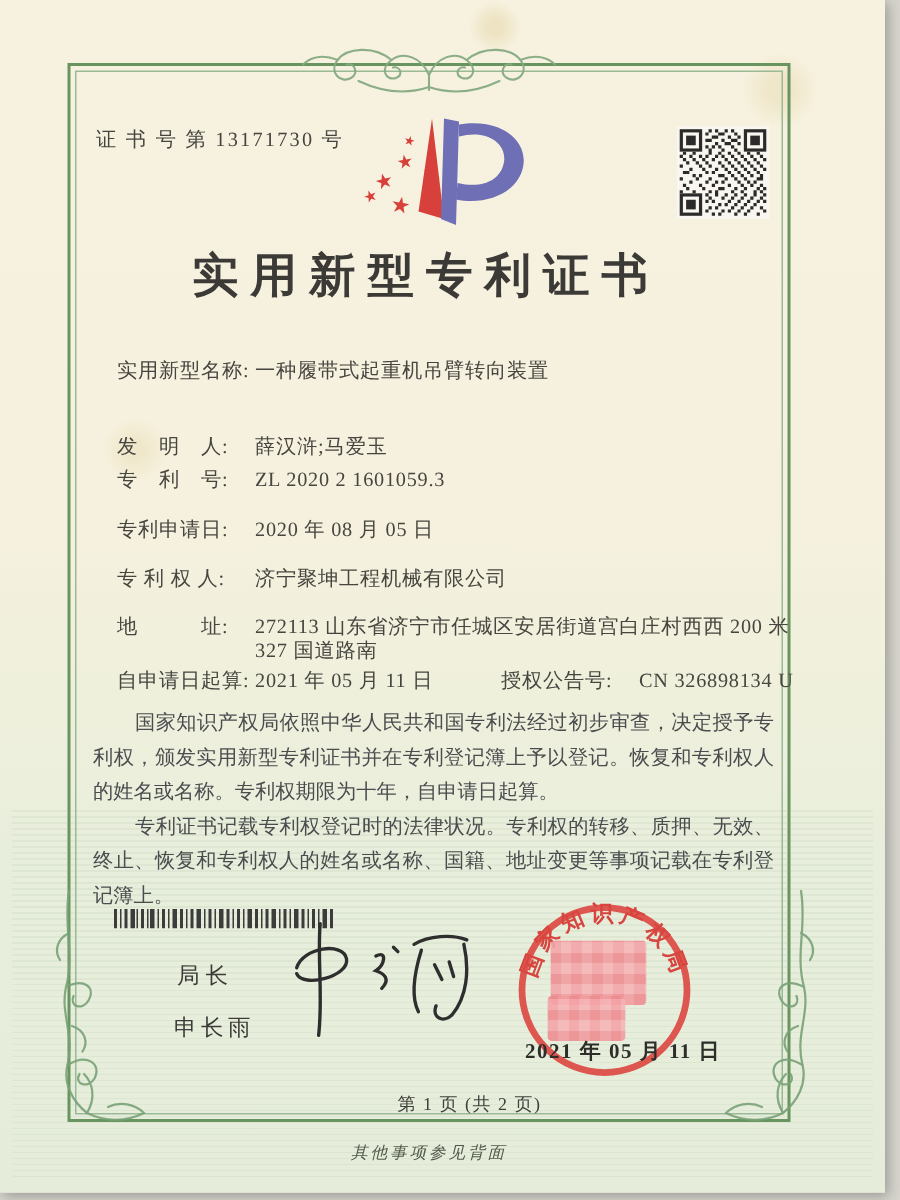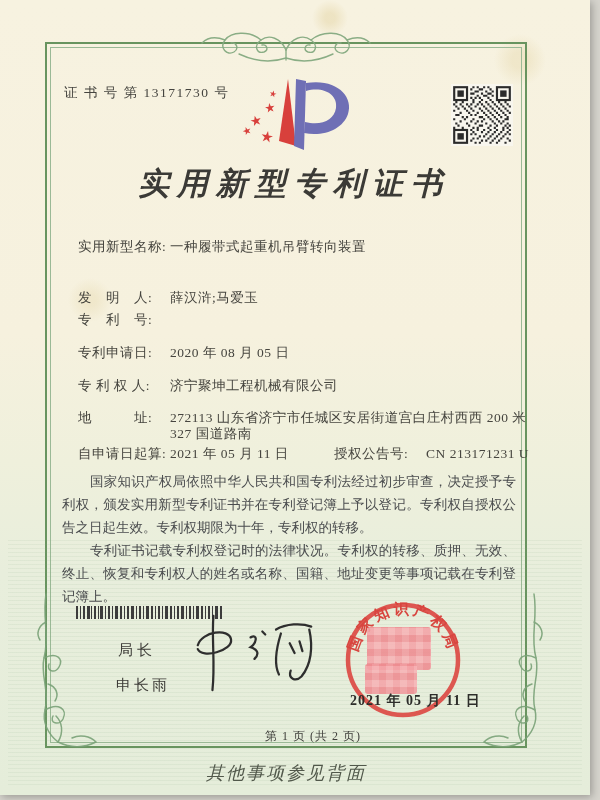--- a/index.html
+++ b/index.html
@@ -34,23 +34,23 @@
   .flourish{position:absolute;top:592px;}
   .fl-left{left:28px;}
   .fl-right{left:474px;transform:scaleX(-1);}
   .cert-no{
     position:absolute;left:64px;top:84px;
     font-size:13.5px;color:#45443f;letter-spacing:1.5px;
   }
   .logo{position:absolute;left:232px;top:74px;}
   .qr{position:absolute;left:451px;top:84px;}
   .title{
-    position:absolute;left:53px;top:163px;width:482px;margin:0;
+    position:absolute;left:43px;top:163px;width:482px;margin:0;
     text-align:center;font-size:31px;font-weight:600;
-    color:#3b3a36;letter-spacing:8px;font-style:italic;
+    color:#3b3a36;letter-spacing:8px;
   }
   .field-row{
     position:absolute;left:78px;display:flex;
     font-size:13.5px;color:#46453f;line-height:16px;
   }
   .f-label{flex:none;width:92px;letter-spacing:.5px;}
   .f-value{max-width:362px;letter-spacing:.5px;}
   .fr1{top:239px}.fr2{top:290px}.fr3{top:312px}.fr4{top:345px}
   .fr5{top:378px}.fr6{top:410px}
   .grant-row{top:446px;}
@@ -78,21 +78,21 @@
   .seal-date{
     position:absolute;left:350px;top:692px;z-index:5;
     font-size:14px;font-weight:600;color:#2d2d2a;letter-spacing:1px;
   }
   .page-indicator{
     position:absolute;left:45px;top:728px;width:536px;text-align:center;
     font-size:12px;color:#3f3f3b;letter-spacing:1px;
   }
   .footer-note{
     position:absolute;left:45px;top:761px;width:482px;text-align:center;
-    font-size:18px;color:#51584b;letter-spacing:2px;font-style:italic;
+    font-size:11px;color:#51584b;letter-spacing:2px;font-style:italic;
   }
 </style>
 </head>
 <body>
 
 <div class="paper">
 
   <div class="frame"></div>
   <div class="texture"></div>
 
@@ -174,42 +174,43 @@
   <div class="field-row fr1">
     <span class="f-label">实用新型名称:</span>
     <span class="f-value">一种履带式起重机吊臂转向装置</span>
   </div>
   <div class="field-row fr2">
     <span class="f-label">发　明　人:</span>
     <span class="f-value">薛汉浒;马爱玉</span>
   </div>
   <div class="field-row fr3">
     <span class="f-label">专　利　号:</span>
+    <span class="f-value">ZL 2020 2 1601059.3</span>
   </div>
   <div class="field-row fr4">
     <span class="f-label">专利申请日:</span>
     <span class="f-value">2020 年 08 月 05 日</span>
   </div>
   <div class="field-row fr5">
     <span class="f-label">专 利 权 人:</span>
     <span class="f-value">济宁聚坤工程机械有限公司</span>
   </div>
   <div class="field-row fr6">
     <span class="f-label">地　　　址:</span>
     <span class="f-value">272113 山东省济宁市任城区安居街道宫白庄村西西 200 米 327 国道路南</span>
   </div>
   <div class="field-row grant-row">
     <span class="f-label">自申请日起算:</span>
     <span class="f-value g-date">2021 年 05 月 11 日</span>
     <span class="g-label2">授权公告号:</span>
-    <span class="f-value">CN 213171231 U</span>
+    <span class="f-value">CN 326898134 U</span>
   </div>
 
   <div class="body-text">
-    <p>国家知识产权局依照中华人民共和国专利法经过初步审查，决定授予专利权，颁发实用新型专利证书并在专利登记簿上予以登记。专利权自授权公告之日起生效。专利权期限为十年，专利权的转移。</p>
+    <p>国家知识产权局依照中华人民共和国专利法经过初步审查，决定授予专利权，颁发实用新型专利证书并在专利登记簿上予以登记。恢复和专利权人的姓名或名称。专利权期限为十年，自申请日起算。</p>
     <p>专利证书记载专利权登记时的法律状况。专利权的转移、质押、无效、终止、恢复和专利权人的姓名或名称、国籍、地址变更等事项记载在专利登记簿上。</p>
   </div>
 
   <svg class="barcode" width="146" height="13" viewBox="0 0 146 13">
     <path fill="#3c3c3c" d="M0 0h2v13h-2zM4 0h1v13h-1zM7 0h2v13h-2zM11 0h3v13h-3zM15 0h1v13h-1zM18 0h2v13h-2zM22 0h1v13h-1zM24 0h3v13h-3zM29 0h1v13h-1zM32 0h2v13h-2zM36 0h1v13h-1zM39 0h3v13h-3zM44 0h2v13h-2zM48 0h1v13h-1zM51 0h2v13h-2zM55 0h3v13h-3zM60 0h1v13h-1zM63 0h2v13h-2zM67 0h1v13h-1zM70 0h3v13h-3zM75 0h2v13h-2zM79 0h1v13h-1zM82 0h2v13h-2zM86 0h1v13h-1zM89 0h3v13h-3zM94 0h2v13h-2zM98 0h1v13h-1zM101 0h2v13h-2zM105 0h3v13h-3zM110 0h1v13h-1zM113 0h2v13h-2zM117 0h1v13h-1zM120 0h3v13h-3zM125 0h2v13h-2zM129 0h1v13h-1zM132 0h2v13h-2zM136 0h1v13h-1zM139 0h3v13h-3zM144 0h2v13h-2z"></path>
   </svg>
 
   <div class="director-title">局长</div>
   <div class="director-name">申长雨</div>
 

